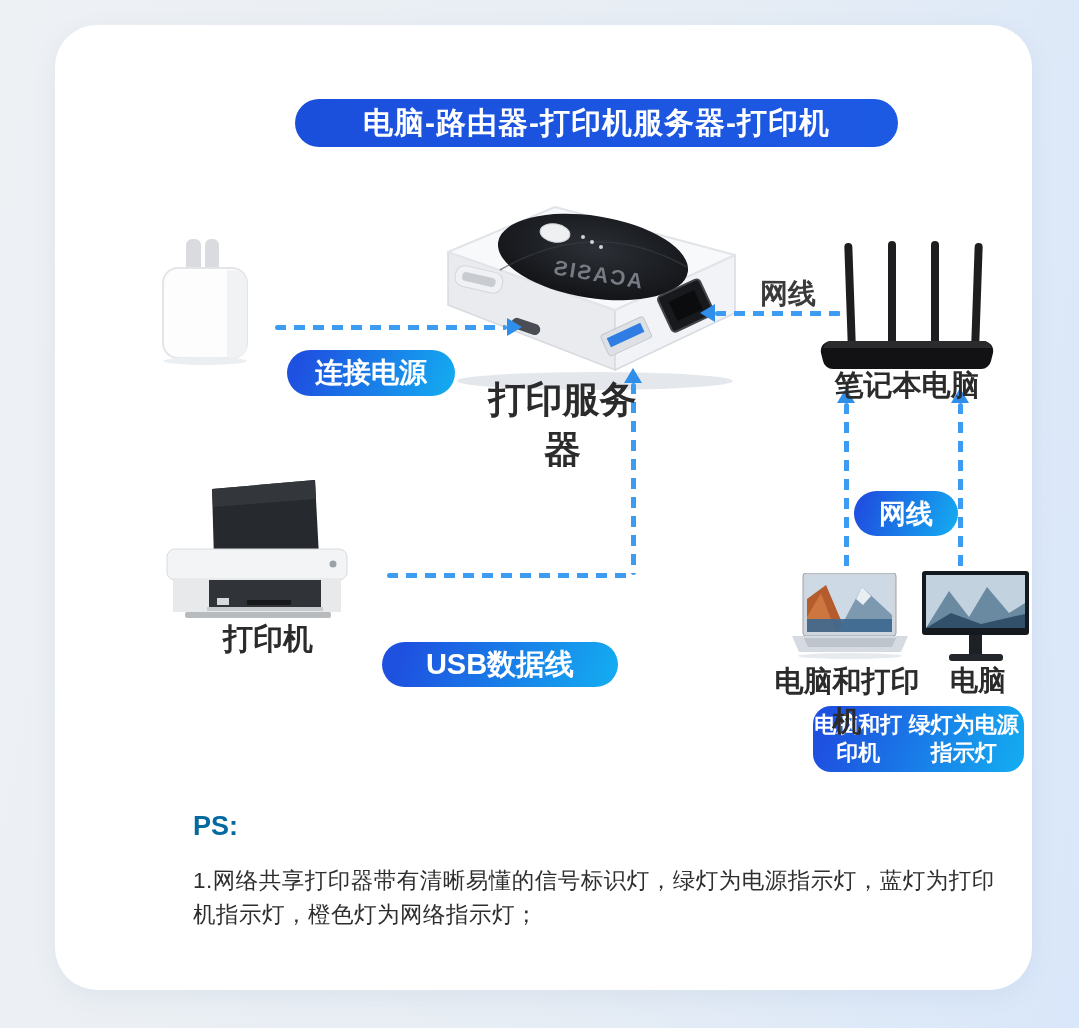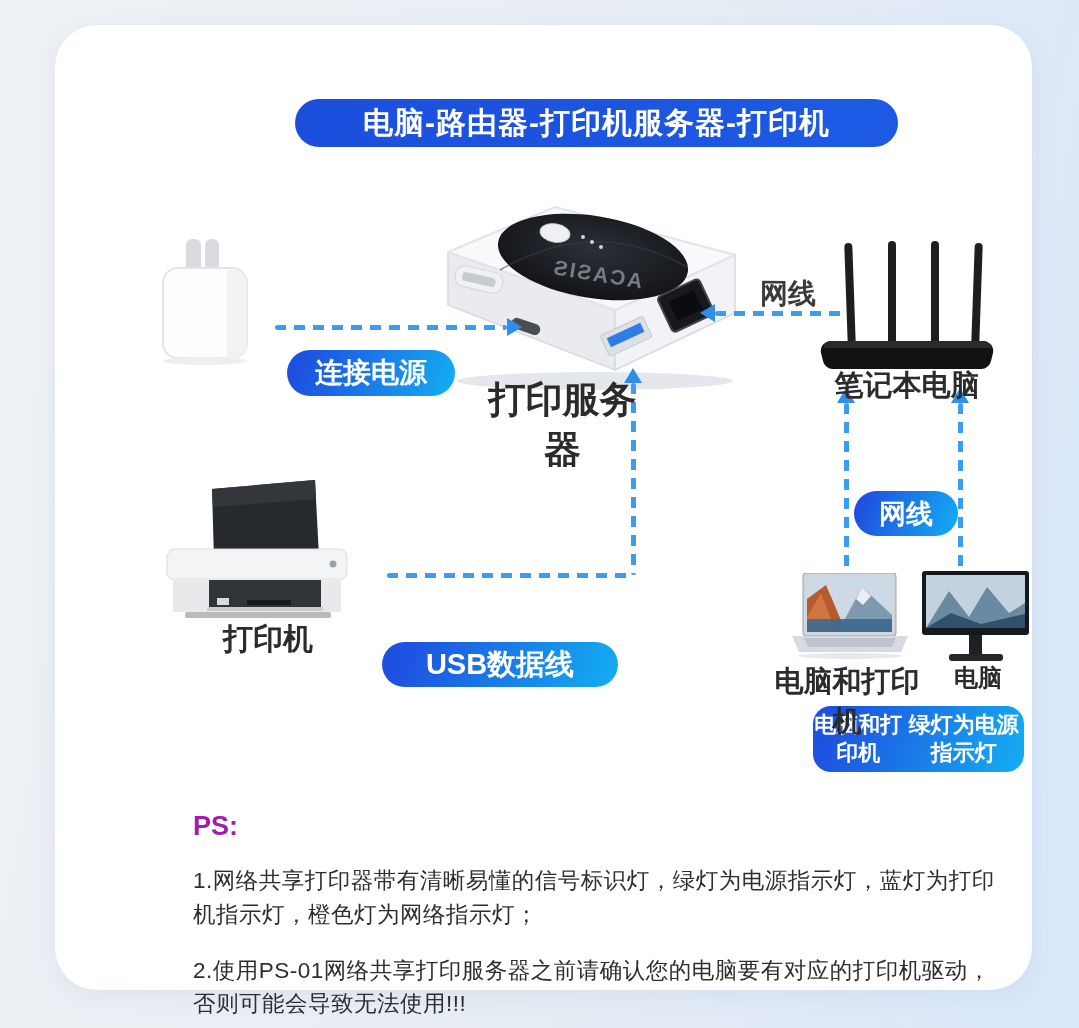--- a/index.html
+++ b/index.html
@@ -29,21 +29,21 @@
   .pill-usb{left:327px;top:577px;width:236px;height:45px;font-size:29px;margin-top:40px;}
   .pill-lan{left:799px;top:466px;width:104px;height:45px;font-size:27px;}
   .pill-samelan{left:758px;top:681px;width:211px;height:66px;font-size:22px;
         border-radius:18px;flex-direction:row;line-height:28px;}
 
   .dev-label{color:var(--label);font-weight:bold;text-align:center;}
   .lbl-server{left:425px;top:350px;width:165px;font-size:37px;}
   .lbl-router{left:768px;top:341px;width:168px;font-size:29px;}
   .lbl-printer{left:158px;top:594px;width:110px;font-size:30px;}
   .lbl-laptop{left:706px;top:637px;width:172px;font-size:29px;}
-  .lbl-desktop{left:886px;top:637px;width:74px;font-size:24px;}
+  .lbl-desktop{left:886px;top:637px;width:74px;font-size:28px;}
   .lbl-cable{left:702px;top:250px;width:62px;font-size:28px;color:#3a3a3a;}
 
   .dash-h{height:5px;background:repeating-linear-gradient(90deg,var(--dash) 0 11px,transparent 11px 19px);border-radius:3px;}
   .dash-v{width:5px;background:repeating-linear-gradient(180deg,var(--dash) 0 11px,transparent 11px 19px);border-radius:3px;}
   .d-power{left:220px;top:300px;width:232px;}
   .d-eth{left:660px;top:286px;width:126px;}
   .d-printer{left:332px;top:548px;width:246px;}
   .d-usb{left:576px;top:358px;height:192px;}
   .d-up1{left:789px;top:378px;height:167px;}
   .d-up2{left:903px;top:378px;height:167px;}
@@ -52,21 +52,21 @@
   .arr-right{border-top:9px solid transparent;border-bottom:9px solid transparent;border-left:15px solid var(--arrow);}
   .arr-left{border-top:9px solid transparent;border-bottom:9px solid transparent;border-right:15px solid var(--arrow);}
   .arr-up{border-left:9px solid transparent;border-right:9px solid transparent;border-bottom:15px solid var(--arrow);}
   .a-power{left:452px;top:293px;}
   .a-eth{left:645px;top:279px;}
   .a-usb{left:569px;top:343px;}
   .a-up1{left:782px;top:363px;}
   .a-up2{left:896px;top:363px;}
 
   .notes{left:138px;top:786px;width:818px;color:#2e2e2e;}
-  .notes h3{font-size:27px;color:#a21caf;margin-bottom:14px;font-weight:bold;}
+  .notes h3{font-size:27px;color:#0369a1;margin-bottom:14px;font-weight:bold;}
   .notes p{font-size:22.5px;line-height:1.5;margin-bottom:13px;letter-spacing:0.5px;margin-top:22px;}
 
   svg text{font-family:"Liberation Sans","DejaVu Sans",sans-serif;}
 </style>
 </head>
 <body>
 
 <div class="page">
   <div class="card">
 
@@ -194,17 +194,16 @@
     <div class="abs dev-label lbl-server">打印服务器</div>
     <div class="abs dev-label lbl-router">笔记本电脑</div>
     <div class="abs dev-label lbl-printer">打印机</div>
     <div class="abs dev-label lbl-laptop">电脑和打印机</div>
     <div class="abs dev-label lbl-desktop">电脑</div>
     <div class="abs dev-label lbl-cable">网线</div>
 
     <div class="abs notes">
       <h3>PS:</h3>
       <p>1.网络共享打印器带有清晰易懂的信号标识灯，绿灯为电源指示灯，蓝灯为打印机指示灯，橙色灯为网络指示灯；</p>
-      <p>2.使用PS-01网络共享打印服务器之前请确认您的电脑要有对应的打印机驱动，否则可能会导致无法使用!!!</p>
     </div>
 
   </div>
 </div>
 
 </body></html>

